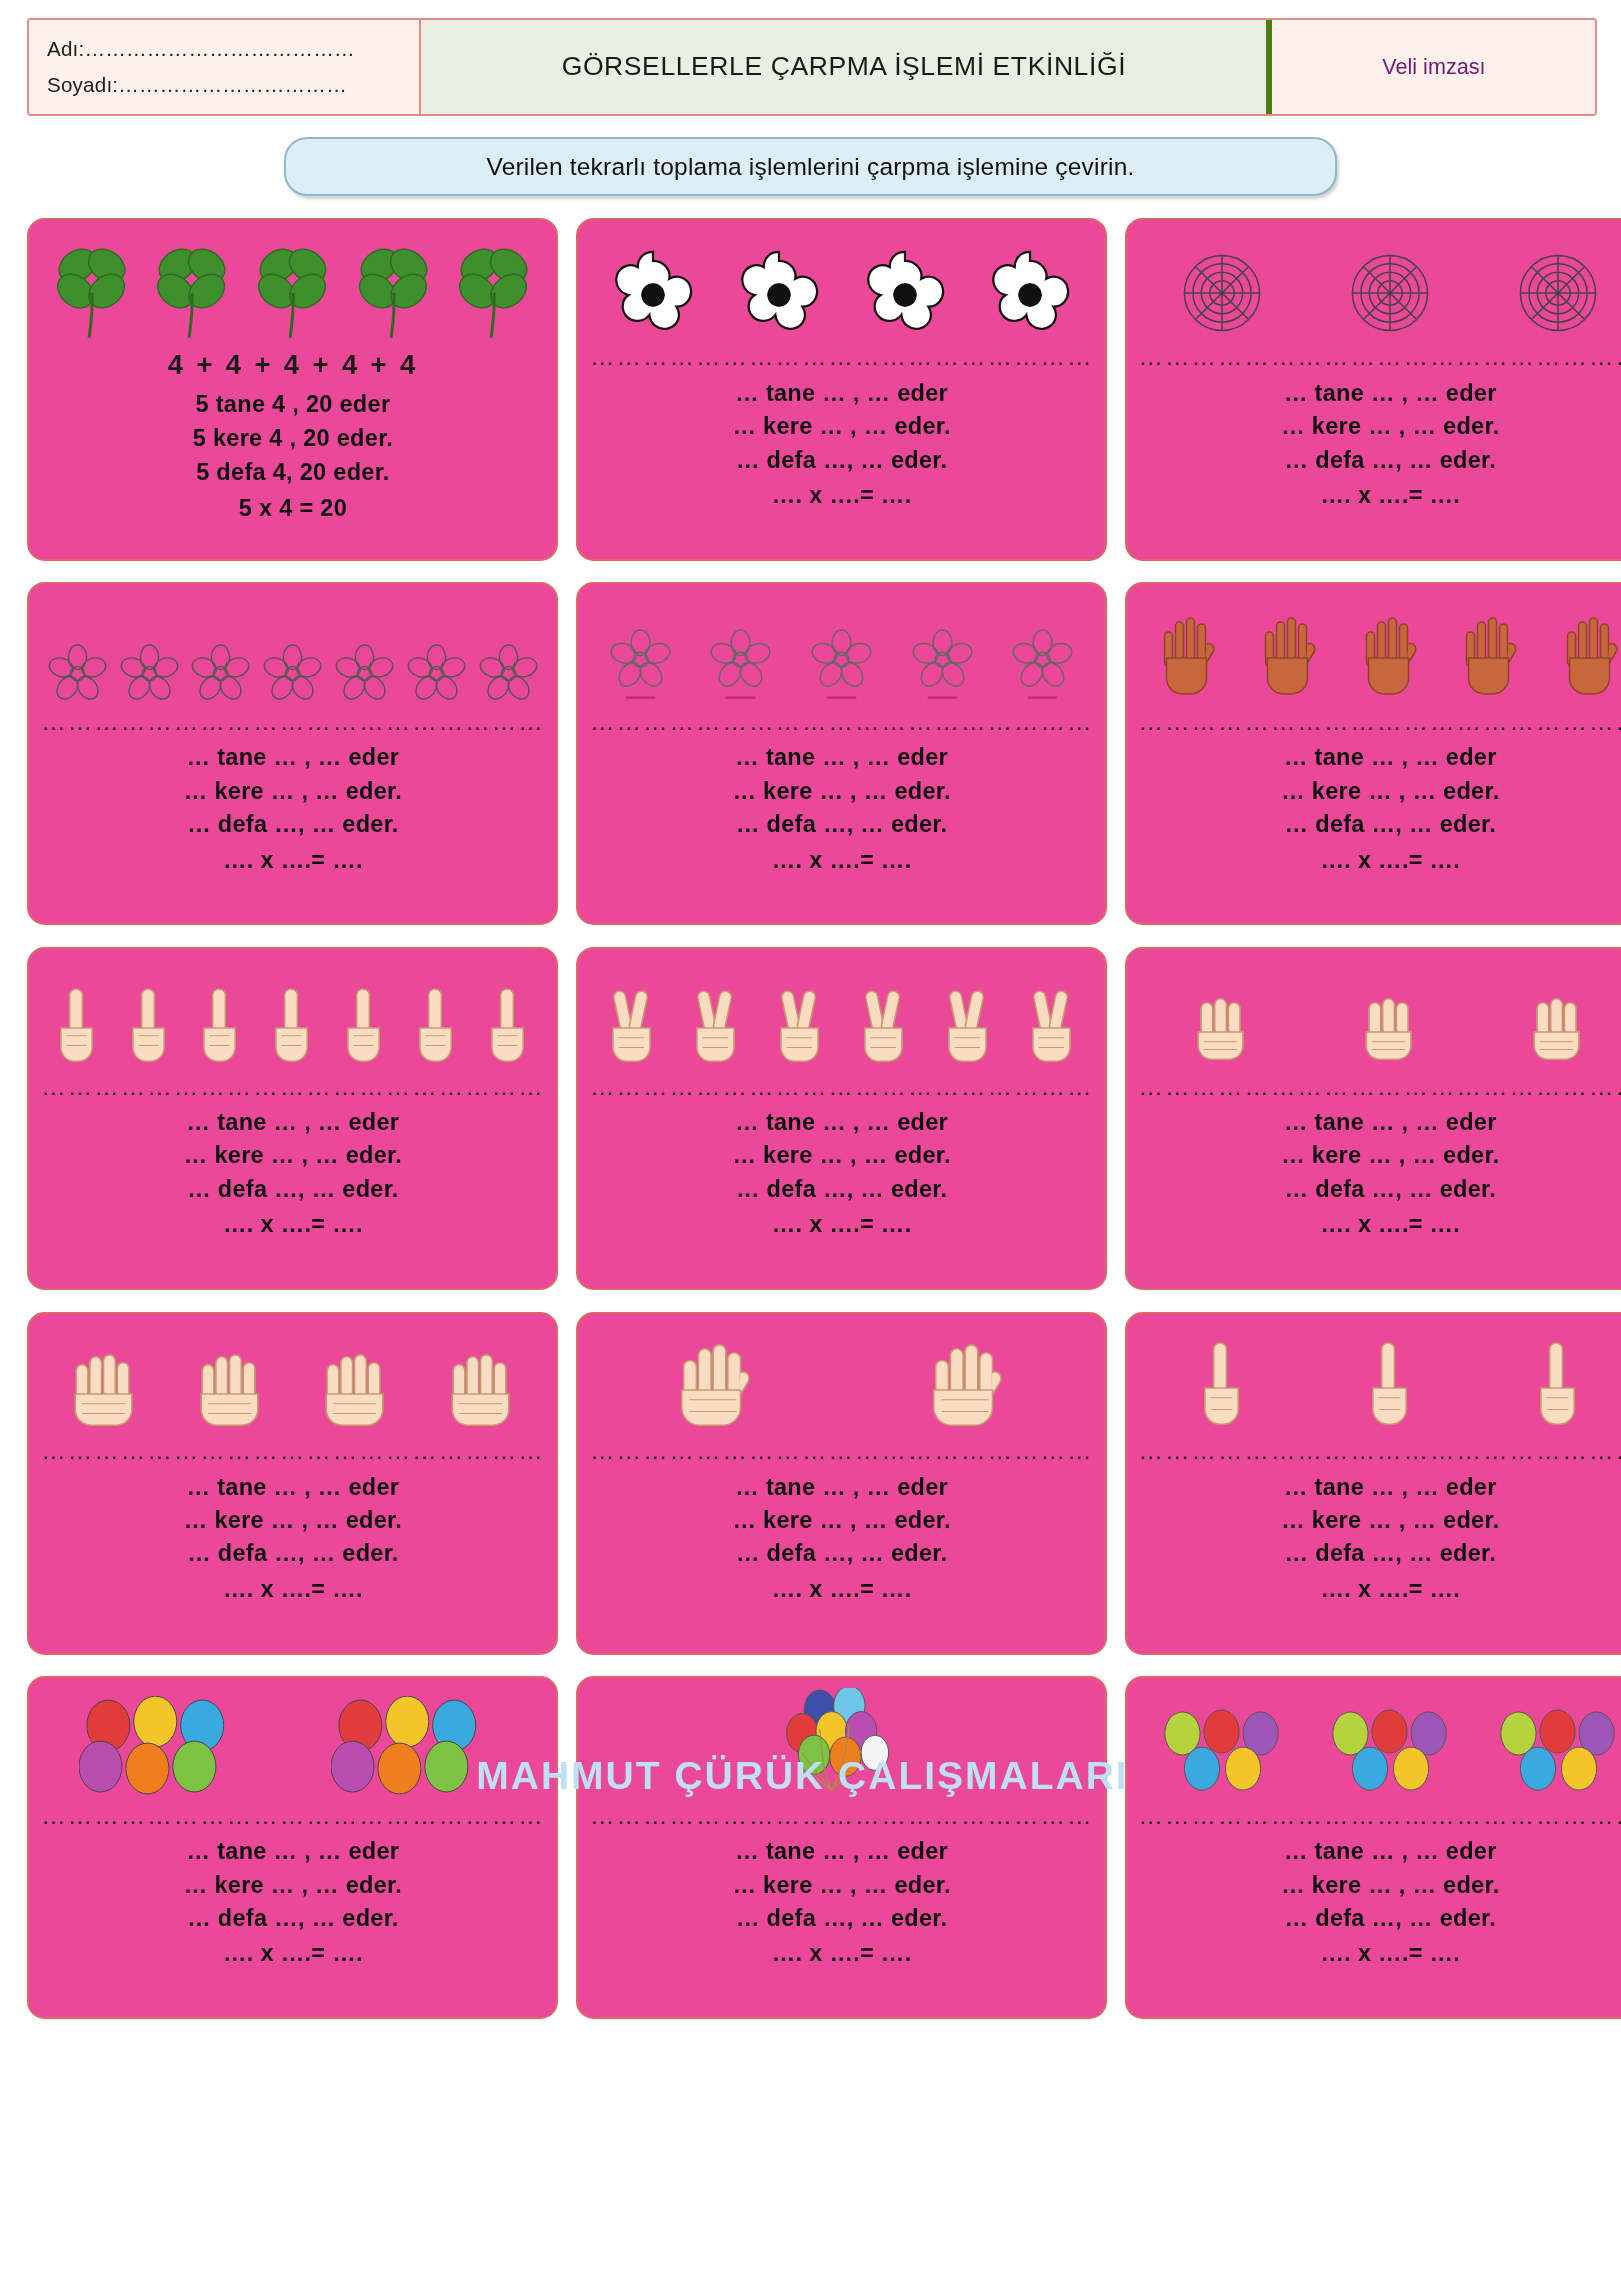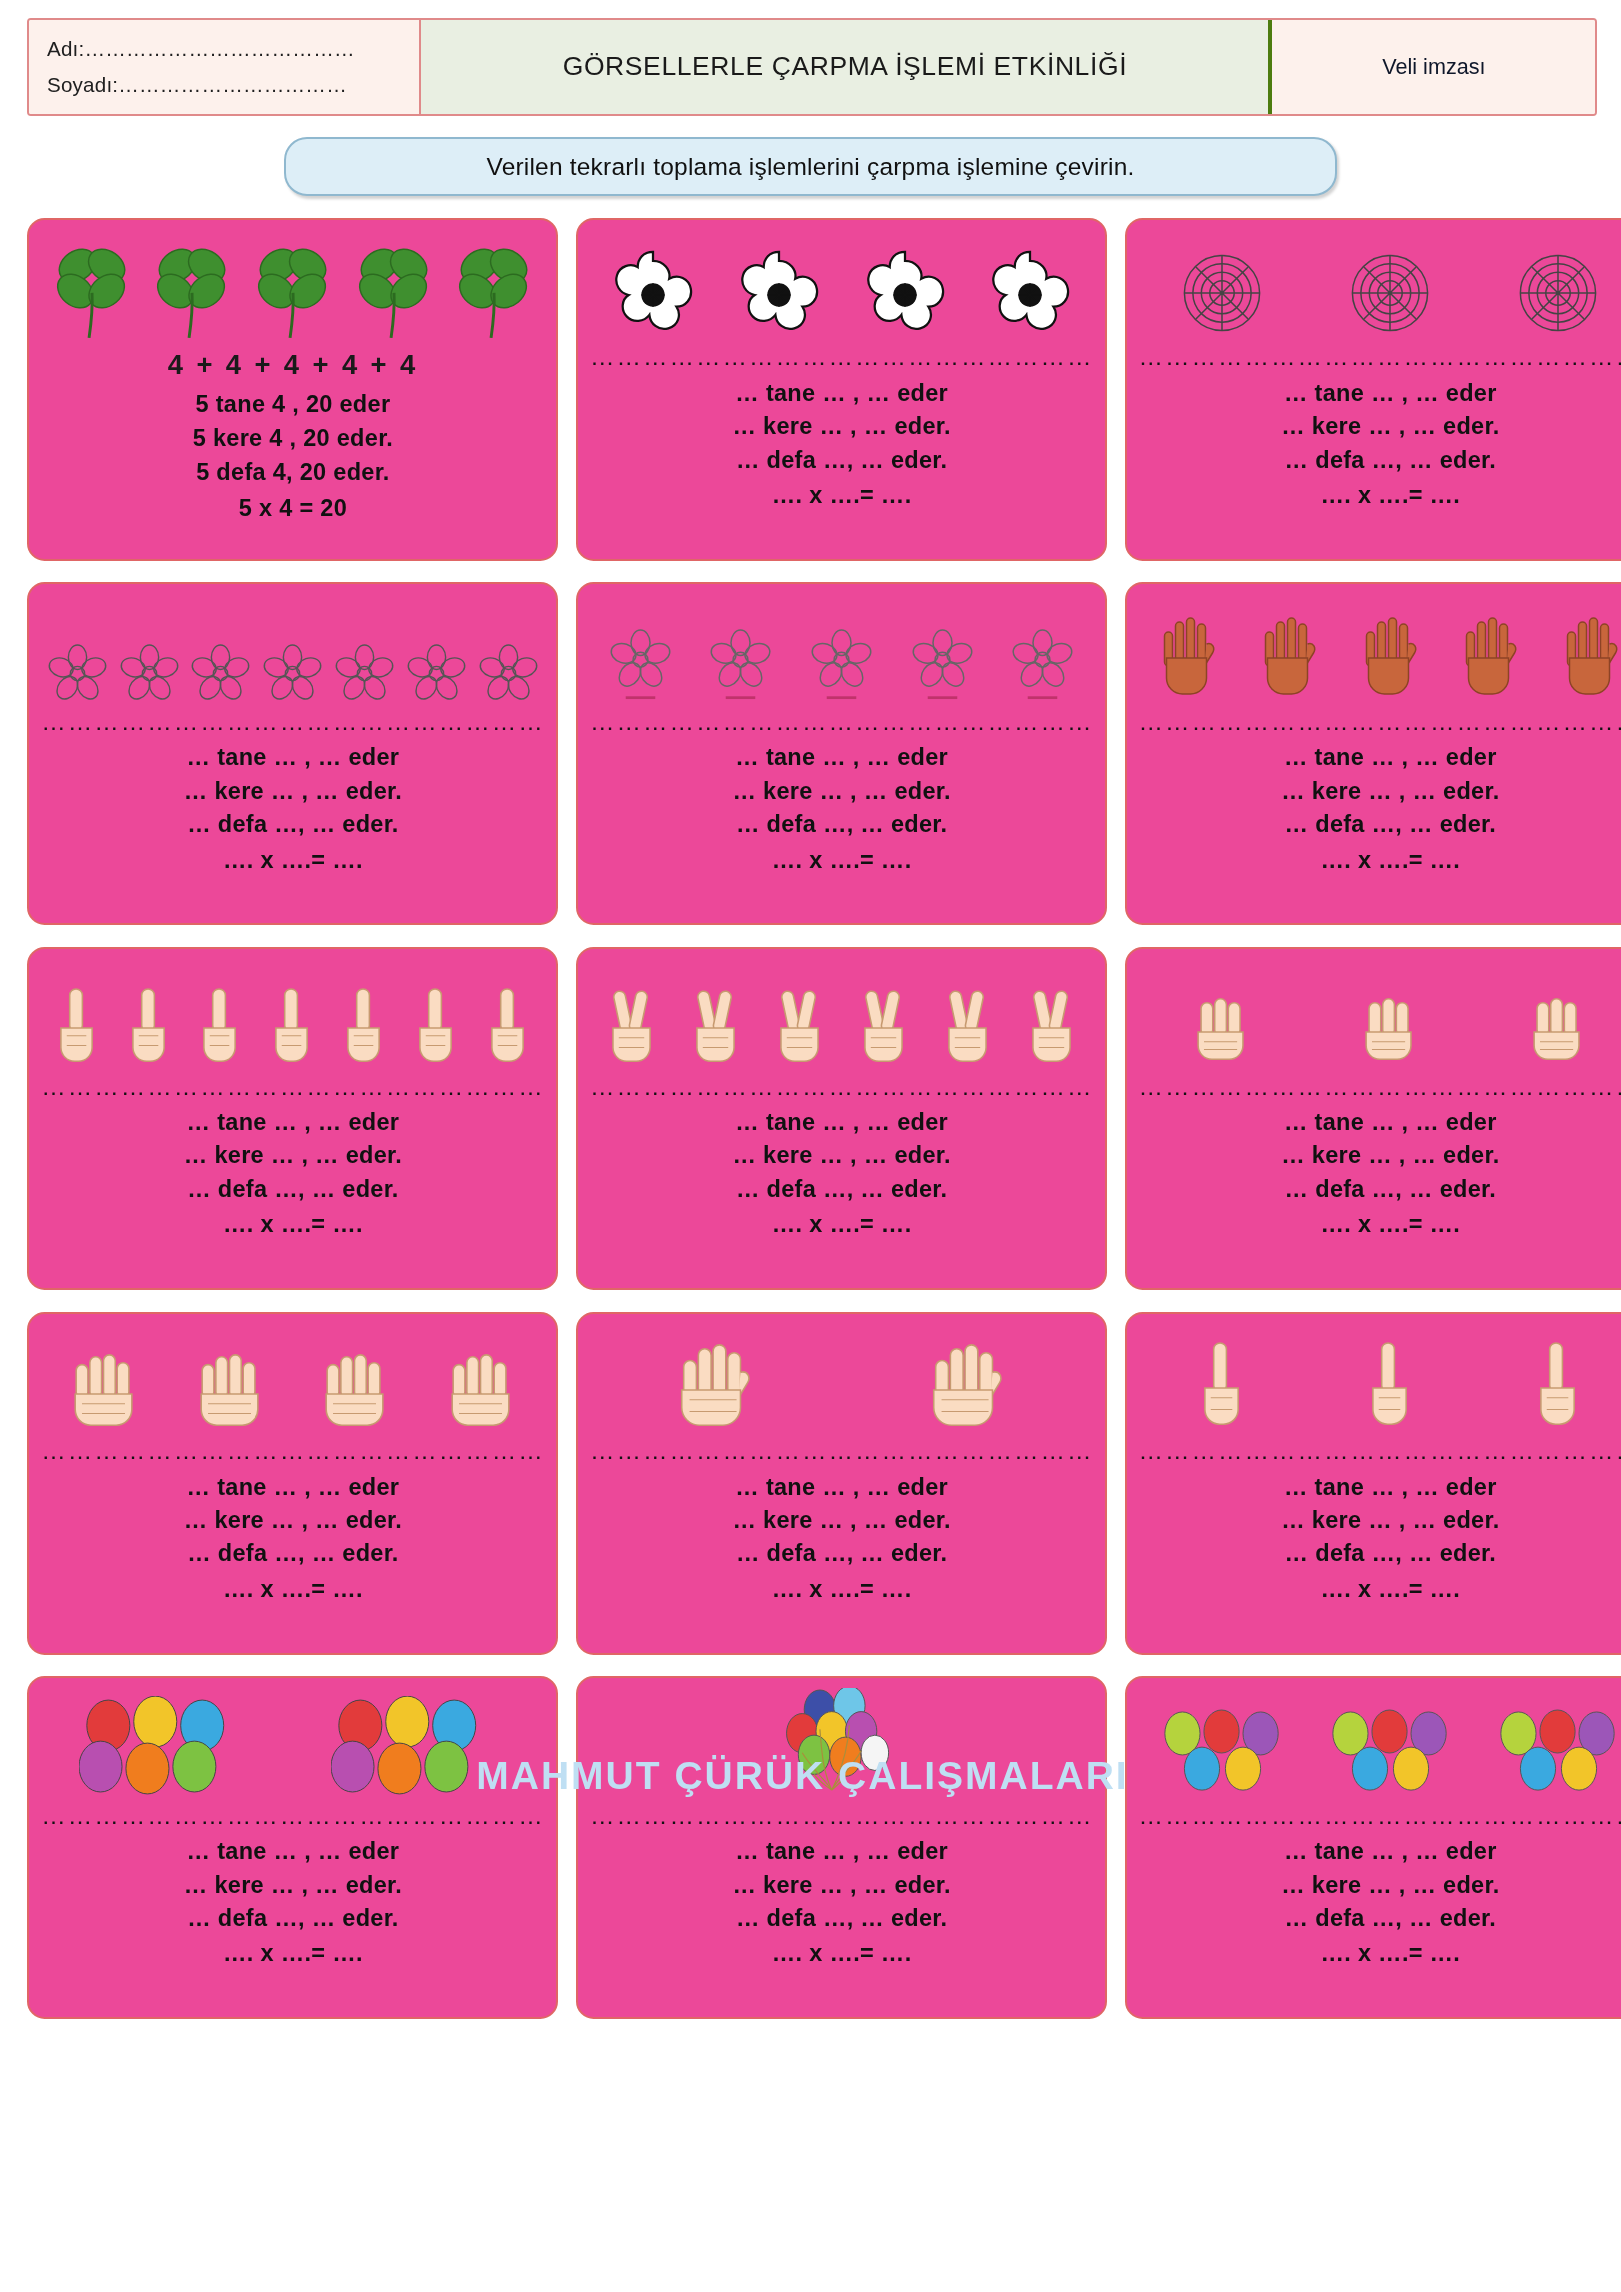--- a/index.html
+++ b/index.html
@@ -52,39 +52,39 @@
     letter-spacing: 0.2px;
     line-height: 1.75;
     color: #202020;
     white-space: nowrap;
   }
   .hdr-title {
     flex: 1;
     background: #e9efe2;
     align-items: center;
     justify-content: center;
-    border-right: 4px solid #4d7c0f;
+    border-right: 6px solid #4d7c0f;
     display: flex;
   }
   .hdr-title span {
     font-size: 26.5px;
     letter-spacing: 0.6px;
     color: #1a1a1a;
     text-align: center;
   }
   .hdr-veli {
     width: 323px;
     background: #fdf1ec;
     align-items: center;
     justify-content: center;
     display: flex;
   }
   .hdr-veli span {
     font-size: 21.6px;
-    color: #0f172a;
+    color: #701a75;
   }
 
   
   .instruction {
     margin: 21.6px auto 0 auto;
     width: 1049px;
     height: 55px;
     background: #ddeef7;
     border: 2px solid #8fb8cf;
     border-radius: 23px;

